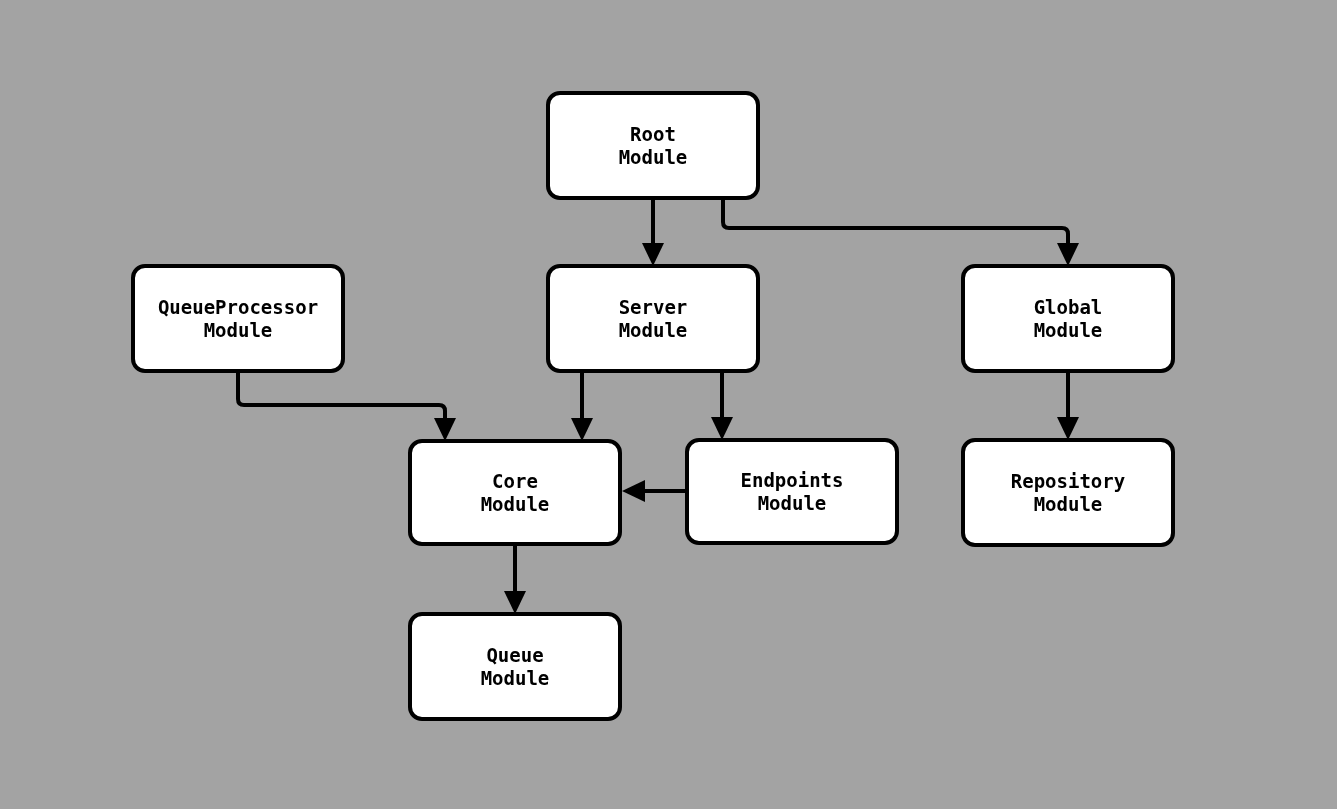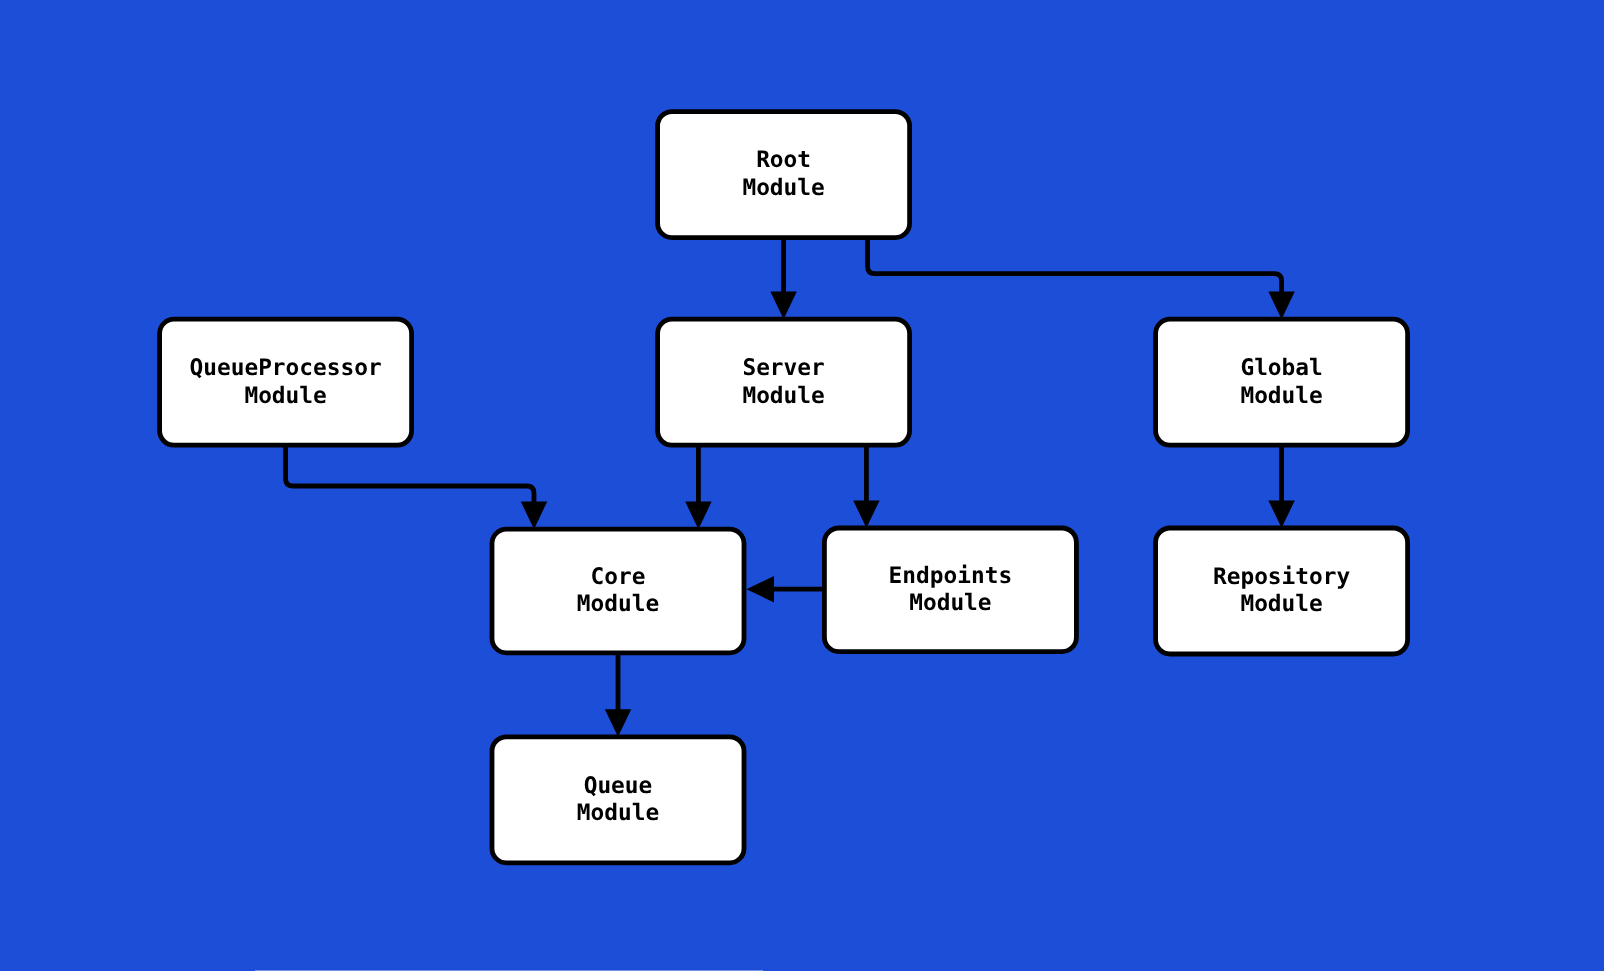--- a/index.html
+++ b/index.html
@@ -4,21 +4,21 @@
 <style>
   html, body {
     margin: 0;
     padding: 0;
     background: #ffffff;
   }
   #diagram-root {
     position: relative;
     width: 1337px;
     height: 809px;
-    background: #1d4ed8;
+    background: #a3a3a3;
     overflow: hidden;
     font-family: "DejaVu Sans Mono", "Liberation Mono", monospace;
   }
   #graph-svg {
     position: absolute;
     left: 0;
     top: 0;
     width: 1337px;
     height: 809px;
   }

